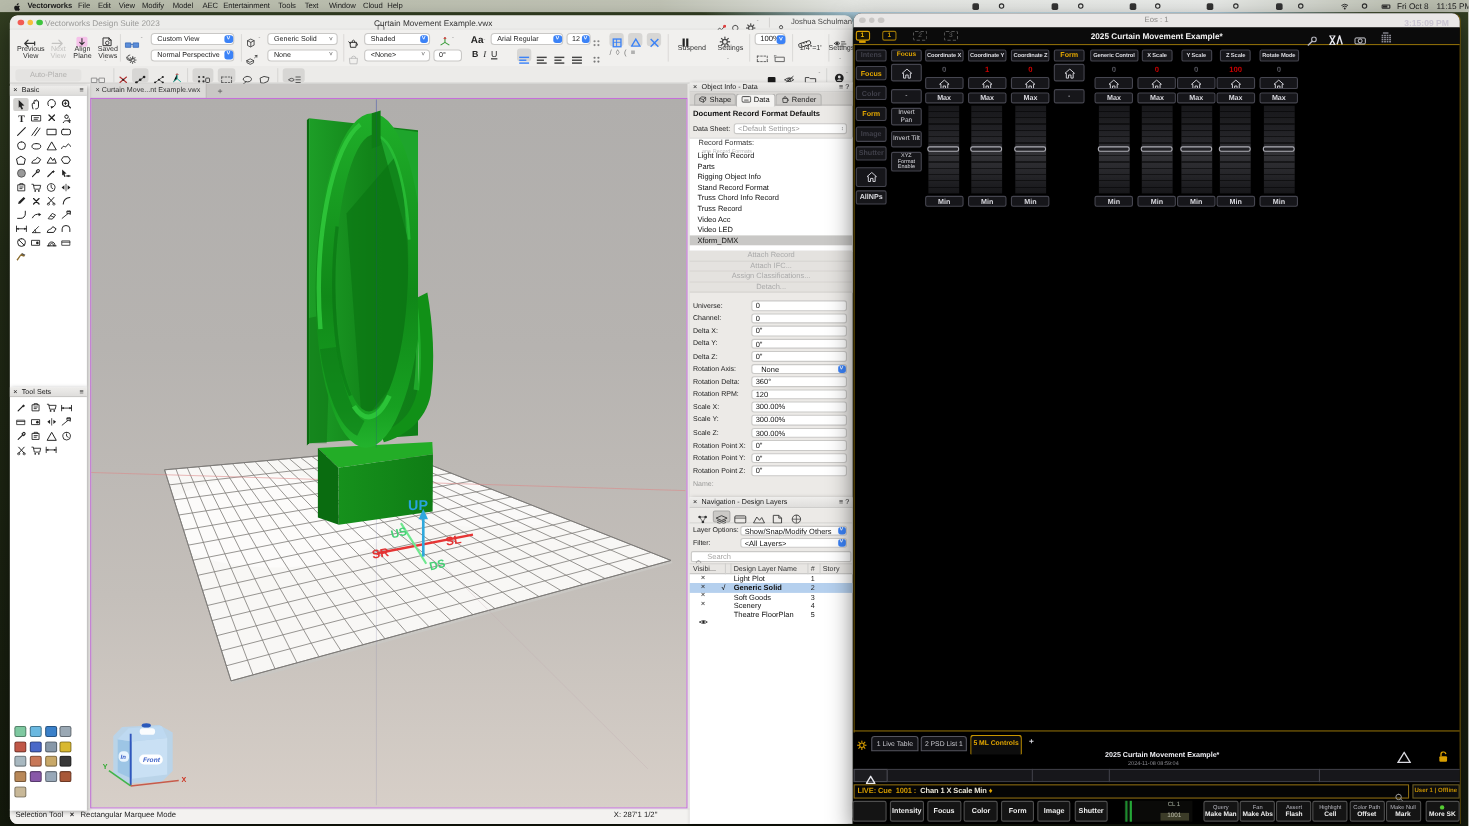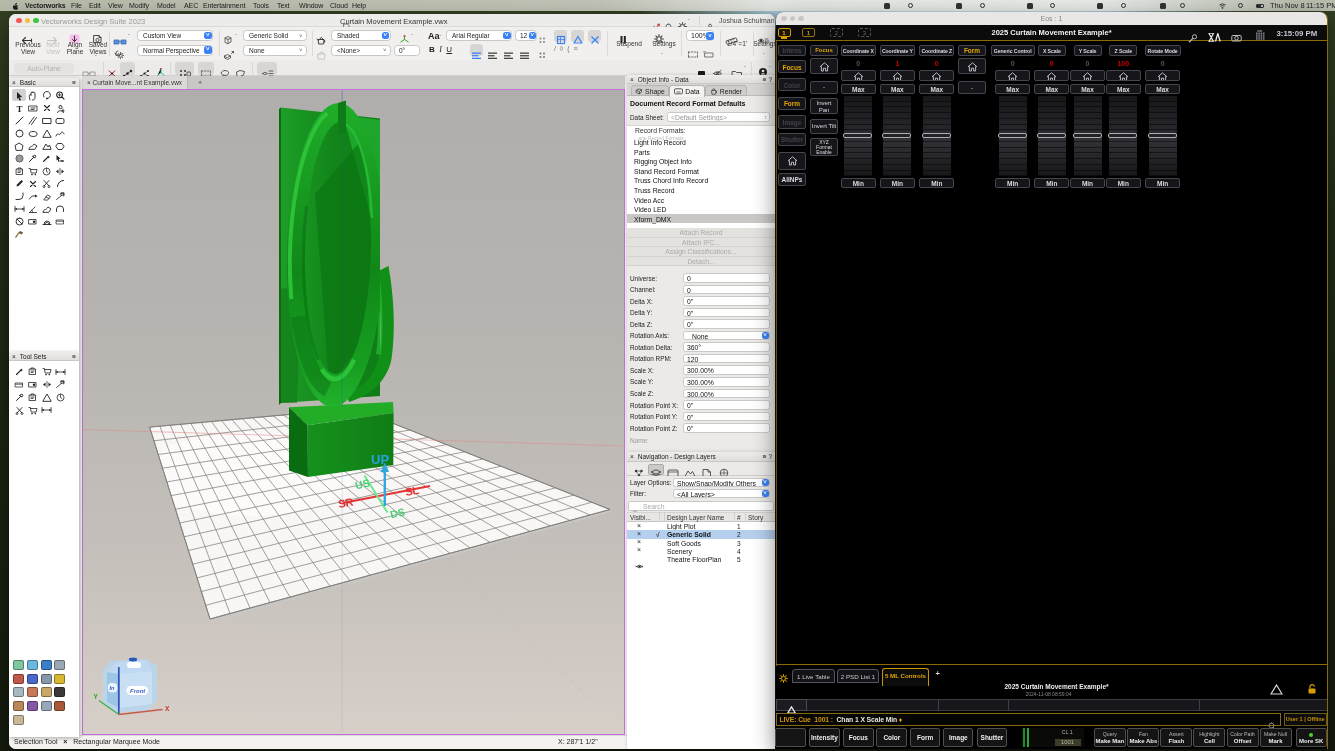--- a/index.html
+++ b/index.html
@@ -63,21 +63,21 @@
     <span class="abs" style="left:1142px;top:3px;width:5.5px;height:5.5px;border-radius:50%;background:#2"></span>
     <span class="abs" style="left:1160px;top:3px;width:5.5px;height:5.5px;border-radius:1.5px;background:#333"></span>
     <span class="abs" style="left:1180px;top:3px;width:5px;height:5px;border-radius:50%;border:1.2px solid #2e2e2e"></span>
     <span class="abs" style="left:1200px;top:3px;width:5.5px;height:5.5px;border-radius:50%;background:#c"></span>
     <svg class="abs" style="left:1219px;top:3px" width="7" height="6" viewBox="0 0 7 6">
       <path d="M0.5,2 Q3.5,-0.5 6.5,2 M1.5,3.3 Q3.5,1.6 5.5,3.3" stroke="#2e2e2e" stroke-width="0.9" fill="none"></path>
       <circle cx="3.5" cy="4.8" r="0.9" fill="#2e2e2e"></circle>
     </svg>
     <span class="abs" style="left:1238px;top:3px;width:5px;height:5px;border-radius:50%;border:1.2px solid #2e2e2e"></span>
     <span class="abs" style="left:1256px;top:3.5px;width:8px;height:4.5px;border:0.9px solid #2e2e2e;border-radius:1px;background:linear-gradient(90deg,#2e2e2e 70%,transparent 70%)"></span>
-    <span class="mi" style="left:1270px;font-size:7.5px">Thu Nov 8</span>
+    <span class="mi" style="left:1270px;font-size:7.5px">Fri Oct 8</span>
     <span class="mi" style="left:1306px;font-size:7.5px">11:15 PM</span>
   </div>
 <div id="vw" class="abs">
     <div class="abs" style="left:0;top:0;width:766px;height:13px;border-radius:7px 7px 0 0;background:#ececea;border-bottom:1px solid #dadad8"></div>
     <div class="abs" style="left:7px;top:3.8px;width:5.6px;height:5.6px;border-radius:50%;background:#f25c54"></div>
     <div class="abs" style="left:15.6px;top:3.8px;width:5.6px;height:5.6px;border-radius:50%;background:#f6bd3b"></div>
     <div class="abs" style="left:24.2px;top:3.8px;width:5.6px;height:5.6px;border-radius:50%;background:#3ec43e"></div>
     <div class="abs" style="left:32px;top:2.5px;font-size:7.5px;color:#9a9a98;white-space:nowrap">Vectorworks Design Suite 2023</div>
     <div class="abs" style="left:334px;top:3px"><svg width="7" height="8" viewBox="0 0 7 8">
         <path d="M1,1 L4.5,1 L6,2.5 L6,7 L1,7 Z" stroke="#555" stroke-width="0.8" fill="none" stroke-linecap="round" stroke-linejoin="round"></path>
@@ -859,21 +859,21 @@
         <rect x="7.8999999999999995" y="4.5" width="1.6" height="1.3" fill="#8f8f99"></rect>
         <rect x="1.0" y="6.4" width="1.6" height="1.3" fill="#8f8f99"></rect>
         <rect x="3.3" y="6.4" width="1.6" height="1.3" fill="#8f8f99"></rect>
         <rect x="5.6" y="6.4" width="1.6" height="1.3" fill="#8f8f99"></rect>
         <rect x="7.8999999999999995" y="6.4" width="1.6" height="1.3" fill="#8f8f99"></rect>
         <rect x="1.0" y="8.299999999999999" width="1.6" height="1.3" fill="#8f8f99"></rect>
         <rect x="3.3" y="8.299999999999999" width="1.6" height="1.3" fill="#8f8f99"></rect>
         <rect x="5.6" y="8.299999999999999" width="1.6" height="1.3" fill="#8f8f99"></rect>
         <rect x="7.8999999999999995" y="8.299999999999999" width="1.6" height="1.3" fill="#8f8f99"></rect>
       </svg></div>
-    <div class="abs" style="left:501px;top:17px;font-size:7.8px;font-weight:bold;color:#cac5d2">3:15:09 PM</div>
+    <div class="abs" style="left:501px;top:5px;font-size:7.8px;font-weight:bold;color:#cac5d2">3:15:09 PM</div>
     <div class="abs ebtn dis" style="left:2.5px;top:33px;width:28px;height:10.5px;font-weight:bold;padding-top:1.2px">Intens</div>
     <div class="abs ebtn gold" style="left:2.5px;top:48px;width:28px;height:13px;font-weight:bold;padding-top:2.5px">Focus</div>
     <div class="abs ebtn dis" style="left:2.5px;top:66px;width:28px;height:13px;font-weight:bold;padding-top:2.5px">Color</div>
     <div class="abs ebtn gold" style="left:2.5px;top:84.5px;width:28px;height:13.5px;font-weight:bold;padding-top:2.8px">Form</div>
     <div class="abs ebtn dis" style="left:2.5px;top:103px;width:28px;height:13.5px;font-weight:bold;padding-top:2.8px">Image</div>
     <div class="abs ebtn dis" style="left:2.5px;top:120.5px;width:28px;height:13.5px;font-weight:bold;padding-top:2.8px">Shutter</div>
     <div class="abs ebtn" style="left:2.5px;top:139.5px;width:28px;height:18.5px;font-weight:bold;padding-top:3.8px"><svg width="11" height="10" viewBox="0 0 11 10">
         <path d="M1.2,4.6 L5.5,0.8 L9.8,4.6 L8.6,4.6 L8.6,9 L6.6,9 L6.6,6.2 L4.4,6.2 L4.4,9 L2.4,9 L2.4,4.6 Z" fill="none" stroke="#cfcfd6" stroke-width="0.9"></path>
       </svg></div>
     <div class="abs ebtn" style="left:2.5px;top:160.5px;width:28px;height:13.5px;font-weight:bold;padding-top:2.8px">AllNPs</div>

